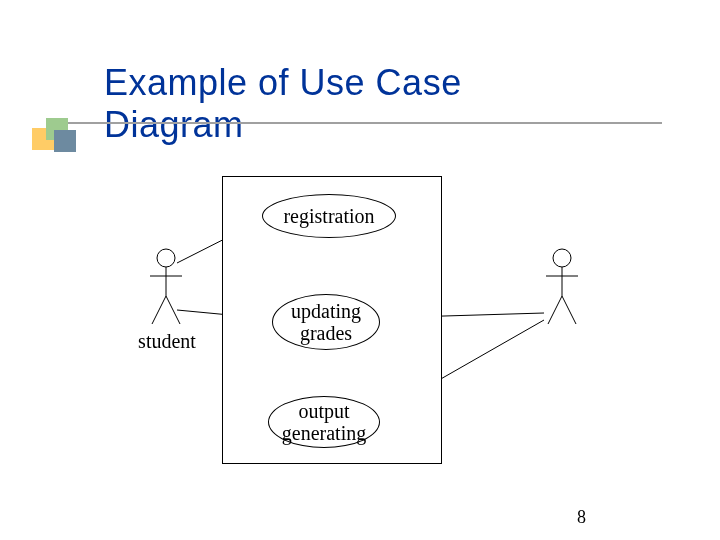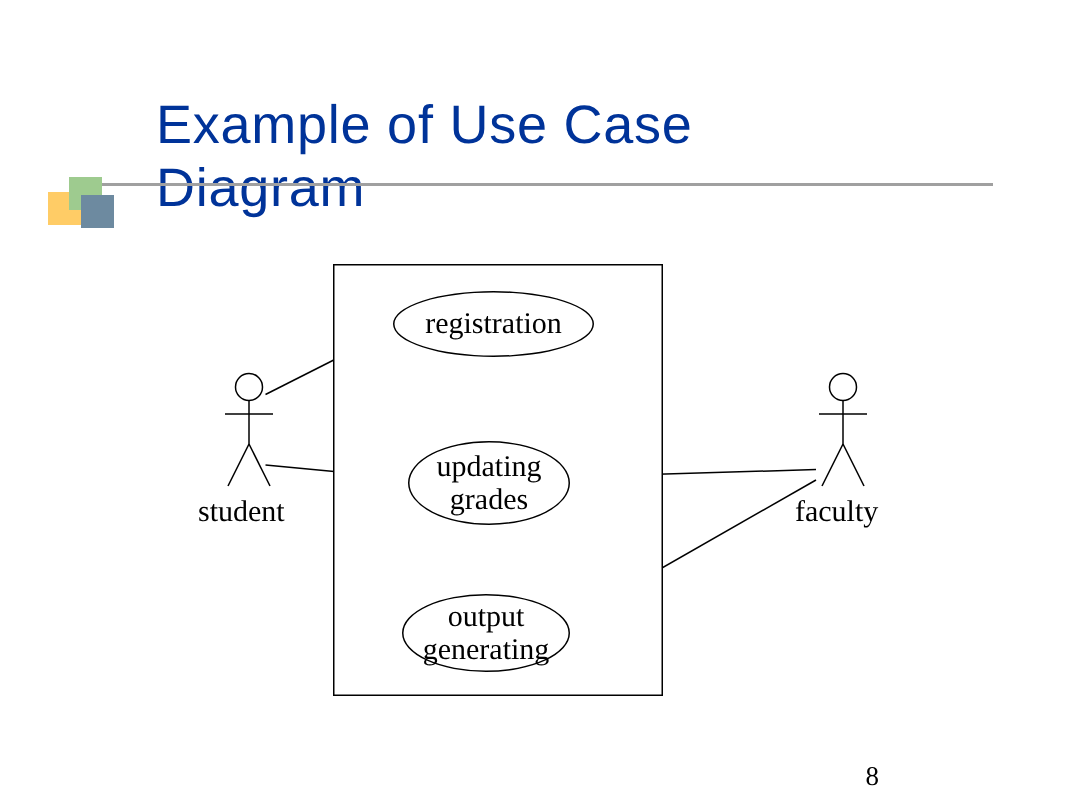--- a/index.html
+++ b/index.html
@@ -10,21 +10,21 @@
   .sq2{left:46px;top:118px;background:#9ecb8f;z-index:2}
   .sq3{left:54px;top:130px;background:#6d8aa0;z-index:3}
   .underline{position:absolute;left:62px;top:122px;width:600px;height:0;border-top:2px solid #a0a0a0}
   .system-box{position:absolute;left:222px;top:176px;width:218px;height:286px;border:1px solid #000;background:#fff}
   .usecase{position:absolute;border:1px solid #000;border-radius:50%;background:#fff;display:flex;align-items:center;justify-content:center;text-align:center;font-size:20px;line-height:1.1}
   .uc1{left:262px;top:194px;width:132px;height:42px}
   .uc2{left:272px;top:294px;width:106px;height:54px}
   .uc3{left:268px;top:396px;width:110px;height:50px}
   .actor{position:absolute}
   .actor svg{display:block}
-  .actor-label{position:absolute;font-size:20px;}
+  .actor-label{position:absolute;font-size:20px;text-align:center}
   svg.connections{position:absolute;left:0;top:0;width:720px;height:540px;pointer-events:none}
   .page-num{position:absolute;right:22px;bottom:12px;font-size:18px;color:#000}
 </style>
 </head>
 <body>
 
 <div class="slide">
 
   <div class="title">Example of Use Case Diagram</div>
   <div class="bullet-sq sq1"></div>
@@ -66,17 +66,16 @@
 
   <div class="actor" style="left:544px;top:248px">
     <svg width="36" height="80">
       <circle cx="18" cy="10" r="9" fill="#fff" stroke="#000" stroke-width="1"></circle>
       <line x1="18" y1="19" x2="18" y2="48" stroke="#000" stroke-width="1"></line>
       <line x1="2" y1="28" x2="34" y2="28" stroke="#000" stroke-width="1"></line>
       <line x1="18" y1="48" x2="4" y2="76" stroke="#000" stroke-width="1"></line>
       <line x1="18" y1="48" x2="32" y2="76" stroke="#000" stroke-width="1"></line>
     </svg>
   </div>
-  <div class="actor-label" style="left:530px;top:330px;width:70px">faculty</div>
 
   <div class="page-num">8</div>
 
 </div>
 
 </body></html>

